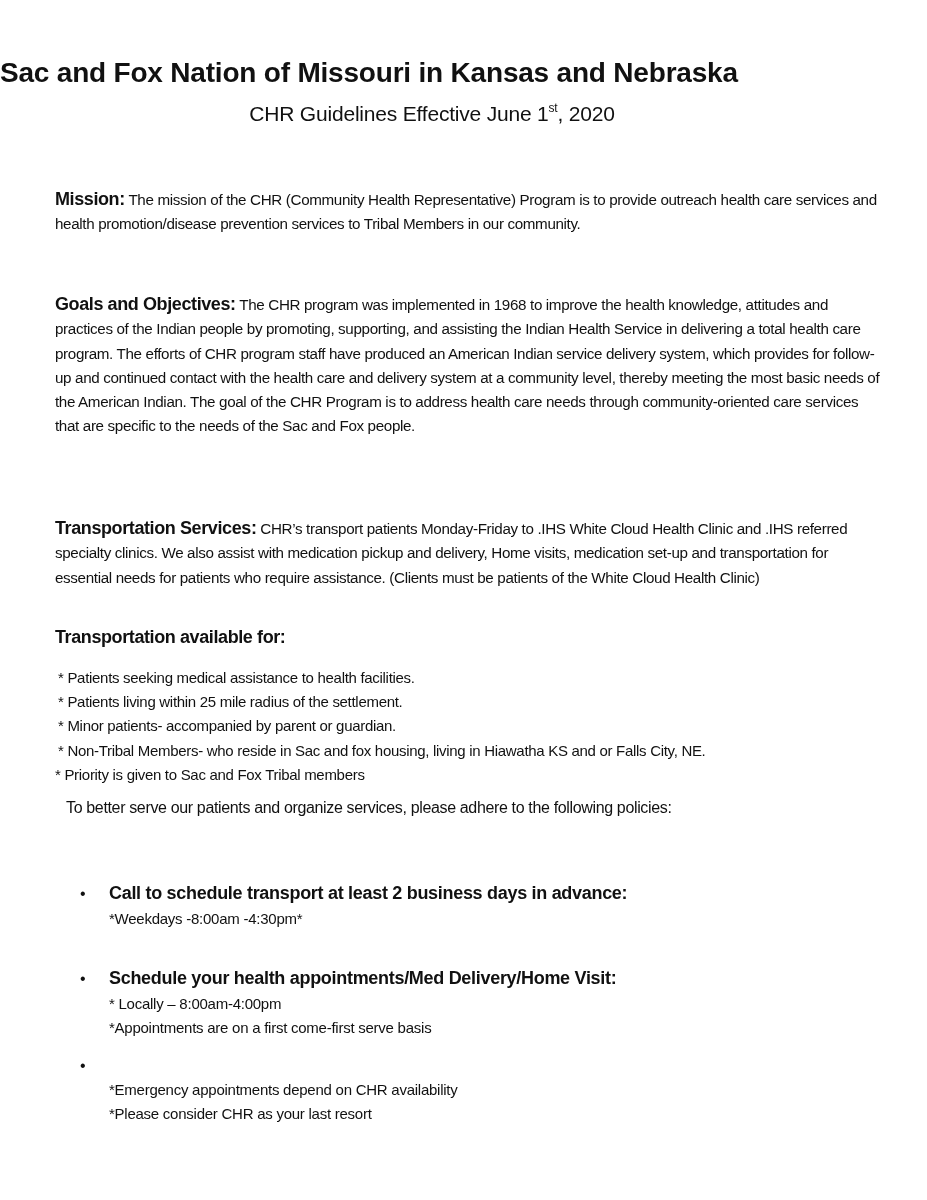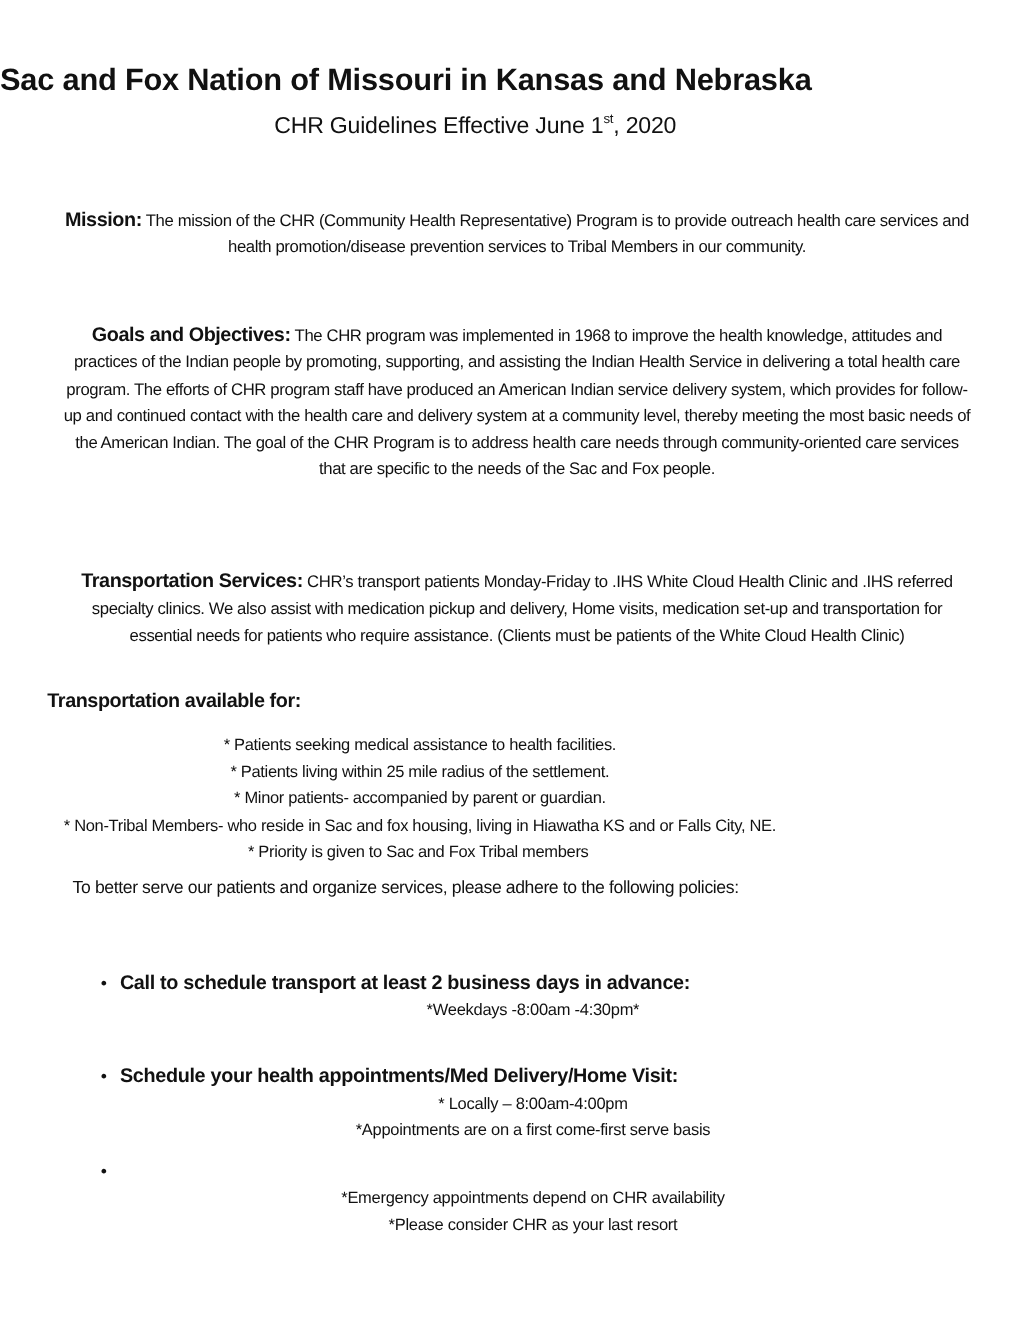--- a/index.html
+++ b/index.html
@@ -1,32 +1,32 @@
 <!DOCTYPE html>
 <html><head>
   <meta charset="utf-8">
   <style>
     html, body { margin: 0; padding: 0; background: #ffffff; }
     body {
       width: 927px; height: 1200px; position: relative; overflow: hidden;
       color: #111111;
       font-family: "Liberation Sans", "DejaVu Sans", sans-serif;
     }
-    .abs { position: absolute; text-align: center; }
+    .abs { position: absolute; }
     .title1 { left: 0; width: 890px; text-align: left; top: 57px; font-size: 28px; letter-spacing: -0.2px; font-weight: bold; }
     .title2 { left: 0; width: 864px; text-align: center; top: 101px; font-size: 21px; letter-spacing: -0.2px; }
     .title2 sup { font-size: 12px; vertical-align: 9px; }
 
     .para { left: 55px; width: 830px; font-size: 15.2px; line-height: 24.3px; letter-spacing: -0.35px; }
     .para .lead { font-weight: bold; font-size: 18px; letter-spacing: -0.4px; }
     #mission { top: 187px; }
     #goals { top: 292px; }
     #transport { top: 516px; }
 
-    .subhead { left: 43px; top: 627px; font-size: 18px; font-weight: bold; letter-spacing: -0.4px; }
+    .subhead { left: 55px; top: 627px; font-size: 18px; font-weight: bold; letter-spacing: -0.4px; }
     .avail-list { left: 55px; top: 666px; font-size: 15px; line-height: 24.2px; letter-spacing: -0.3px; }
     .avail-list div.ind { padding-left: 3px; }
 
     .intro { left: 66px; top: 799px; font-size: 16px; letter-spacing: -0.35px; }
 
     .policy { left: 80px; width: 780px; }
     .policy .bullet-row { display: flex; align-items: baseline; }
     .policy .bullet { width: 29px; font-size: 16px; }
     .policy .ptitle { font-weight: bold; font-size: 18px; letter-spacing: -0.3px; margin-top: 42px; }
     .policy .details { padding-left: 29px; font-size: 15px; line-height: 24.3px; letter-spacing: -0.25px; margin-top: 3px; }

